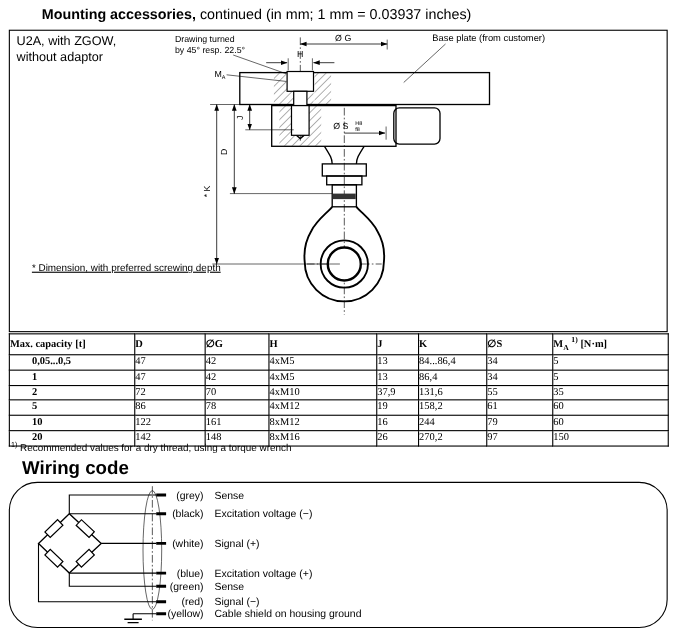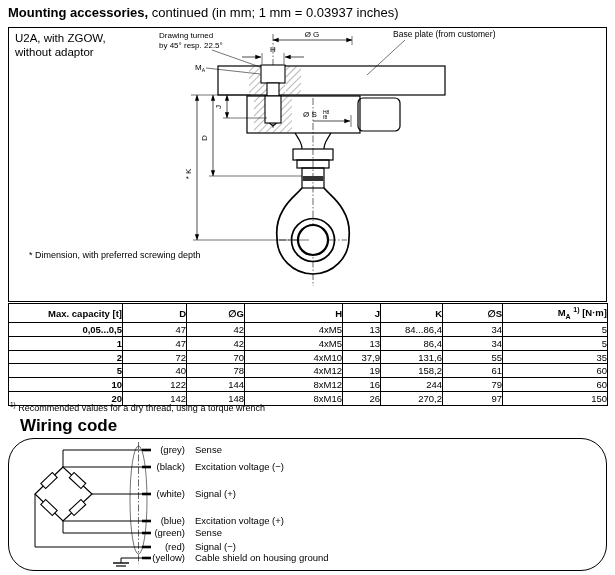--- a/index.html
+++ b/index.html
@@ -3,48 +3,48 @@
 <meta charset="utf-8">
 <style>
   html,body{margin:0;padding:0;}
   body{
     width:615px;height:575px;position:relative;
     background:#fff;color:#000;
     font-family:"Liberation Sans", sans-serif;
     overflow:hidden;
   }
   .page-title{position:absolute;left:8px;top:5px;font-size:13px;}
-  .page-title b{font-weight:bold;}
+  .page-title b{font-weight:bold;margin-left:30px;}
   .panel{position:absolute;left:8px;border:1.5px solid #000;background:#fff;box-sizing:border-box;}
   #drawing-panel{top:27px;width:599px;height:275px;}
   #wiring-panel{top:438px;width:599px;height:133px;border-radius:26px;}
   .variant-label{position:absolute;left:6px;top:3px;font-size:11.5px;line-height:1.25;}
-  .drawing-footnote{position:absolute;left:20px;top:222px;font-size:9px;}
+  .drawing-footnote{position:absolute;left:20px;top:210px;font-size:9px;text-decoration:underline;}
   svg{position:absolute;left:0;top:0;font-family:"Liberation Sans", sans-serif;}
   svg text{fill:#000;}
   .ink{stroke:#000;fill:none;stroke-width:1.2;}
   .ink-bold{stroke:#000;fill:none;stroke-width:1.7;}
   .white{fill:#fff;stroke:#000;stroke-width:1.1;}
   .dim{stroke:#000;fill:none;stroke-width:0.7;}
   .thin{stroke:#000;fill:none;stroke-width:0.55;}
   .cl{stroke:#000;fill:none;stroke-width:0.6;stroke-dasharray:7 2 1.5 2;}
   .lbl{font-size:8px;}
   .lbl9{font-size:8.5px;}
   .tiny{font-size:5px;}
   #dim-table{
     position:absolute;left:8px;top:303px;width:599px;
     border-collapse:collapse;border:1.5px solid #000;
     font-size:9.5px;table-layout:fixed;
   }
   #dim-table th,#dim-table td{
-    border:1px solid #000;text-align:right;vertical-align:middle;
-    padding:0;height:12.8px;line-height:11px;
+    border:1px solid #000;text-align:left;vertical-align:middle;
+    padding:0;height:12.8px;line-height:11px;font-family:Liberation Serif, serif;
   }
   #dim-table th{font-weight:bold;}
-  #dim-table td.cap{font-weight:bold;}
+  #dim-table td.cap{font-weight:bold;padding-left:20px;}
   #dim-table sub{font-size:7px;}
   #dim-table sup{font-size:7px;}
   .table-footnote{position:absolute;left:10px;top:401px;font-size:9px;}
   .table-footnote sup{font-size:6.5px;}
   .section-heading{position:absolute;left:20px;top:416px;font-size:17px;font-weight:bold;}
   .wire-label{font-size:9.5px;}
 </style>
 </head>
 <body>
 
@@ -216,32 +216,32 @@
         <td>72</td>
         <td>70</td>
         <td>4xM10</td>
         <td>37,9</td>
         <td>131,6</td>
         <td>55</td>
         <td>35</td>
       </tr>
       <tr>
         <td class="cap">5</td>
-        <td>40</td>
+        <td>86</td>
         <td>78</td>
         <td>4xM12</td>
         <td>19</td>
         <td>158,2</td>
         <td>61</td>
         <td>60</td>
       </tr>
       <tr>
         <td class="cap">10</td>
         <td>122</td>
-        <td>144</td>
+        <td>161</td>
         <td>8xM12</td>
         <td>16</td>
         <td>244</td>
         <td>79</td>
         <td>60</td>
       </tr>
       <tr>
         <td class="cap">20</td>
         <td>142</td>
         <td>148</td>

